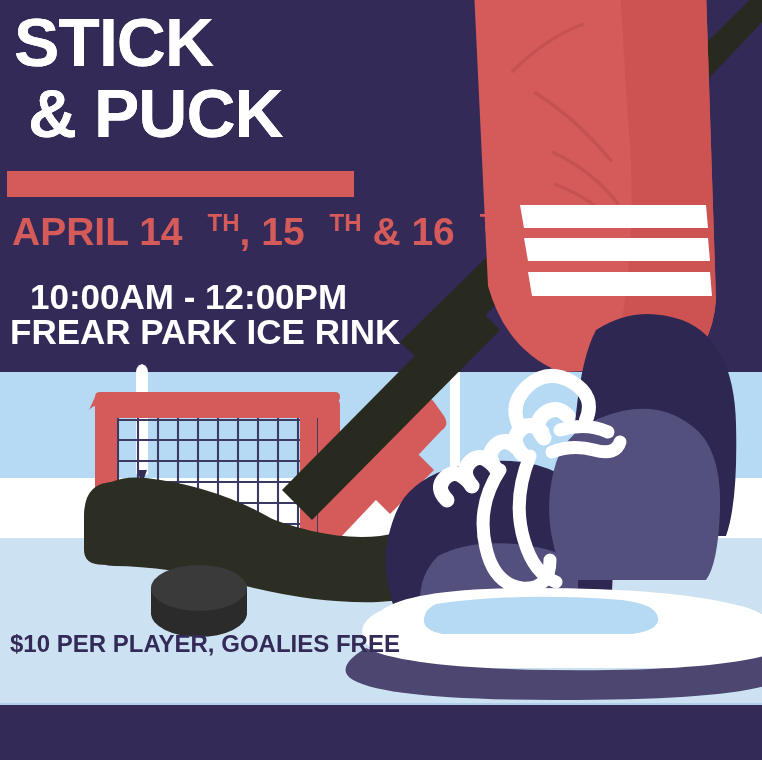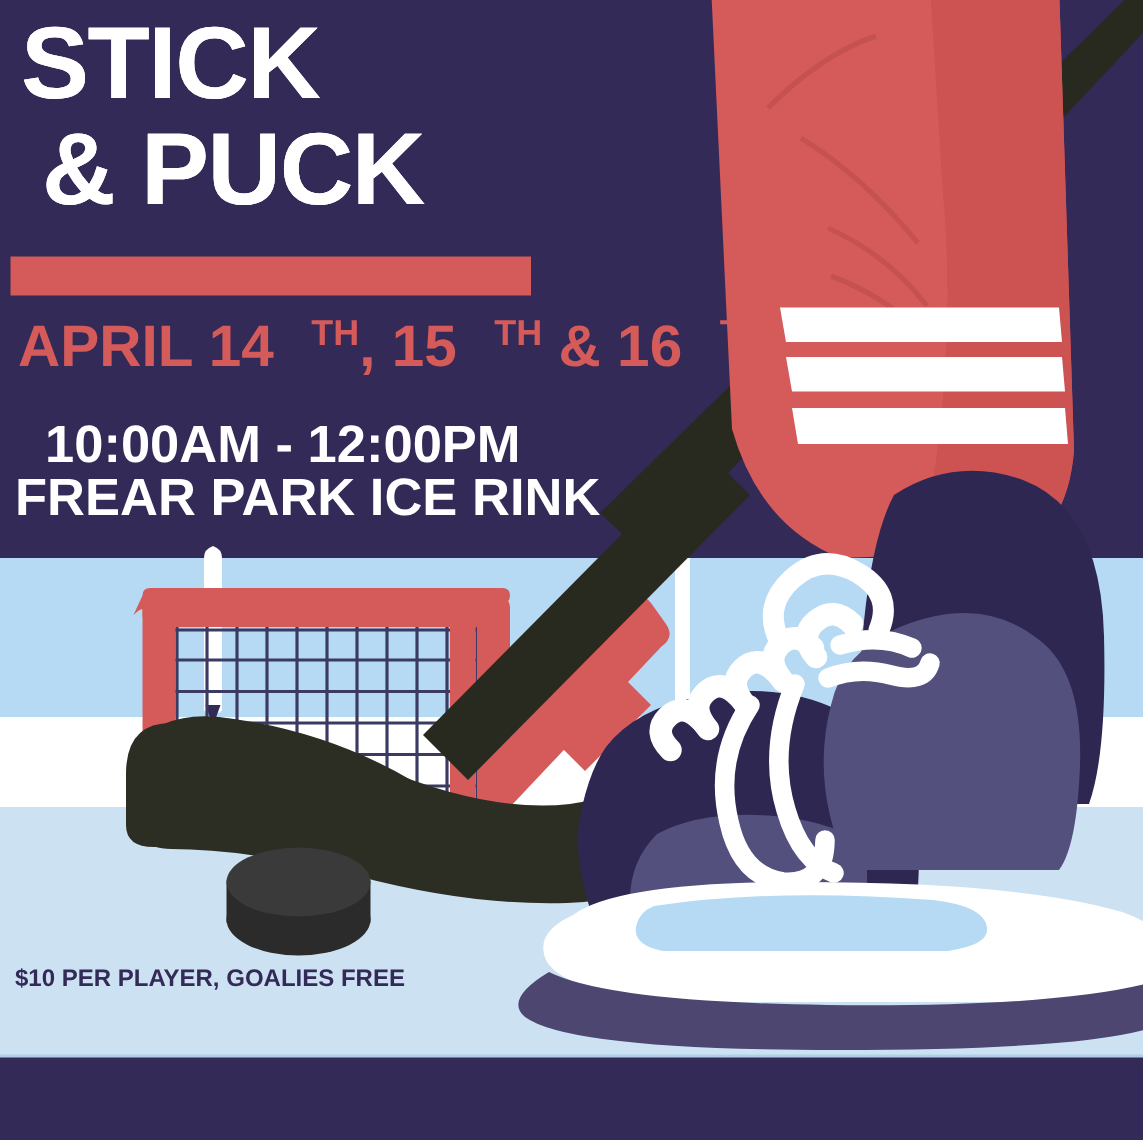--- a/index.html
+++ b/index.html
@@ -54,22 +54,22 @@
     color:#FFFFFF;font-weight:800;font-size:35px;line-height:1.08;
     letter-spacing:0px;text-transform:uppercase;z-index:40;white-space:nowrap;margin-left:20px;
   }
   .venue-txt{
     position:absolute;left:10px;top:313px;
     color:#FFFFFF;font-weight:800;font-size:35px;line-height:1.08;
     letter-spacing:0px;text-transform:uppercase;z-index:40;white-space:nowrap;
   }
 
   .footer-txt{
-    position:absolute;left:10px;top:644px;
-    color:#332A57;font-weight:800;font-size:16px;line-height:1.14;
+    position:absolute;left:10px;top:630px;
+    color:#332A57;font-weight:800;font-size:24px;line-height:1.14;
     letter-spacing:0px;text-transform:uppercase;z-index:40;white-space:nowrap;
   }
 
   
   .scene{position:absolute;left:0;top:0;width:762px;height:760px;z-index:20;}
 </style>
 </head>
 <body>
 
 <div class="poster">

